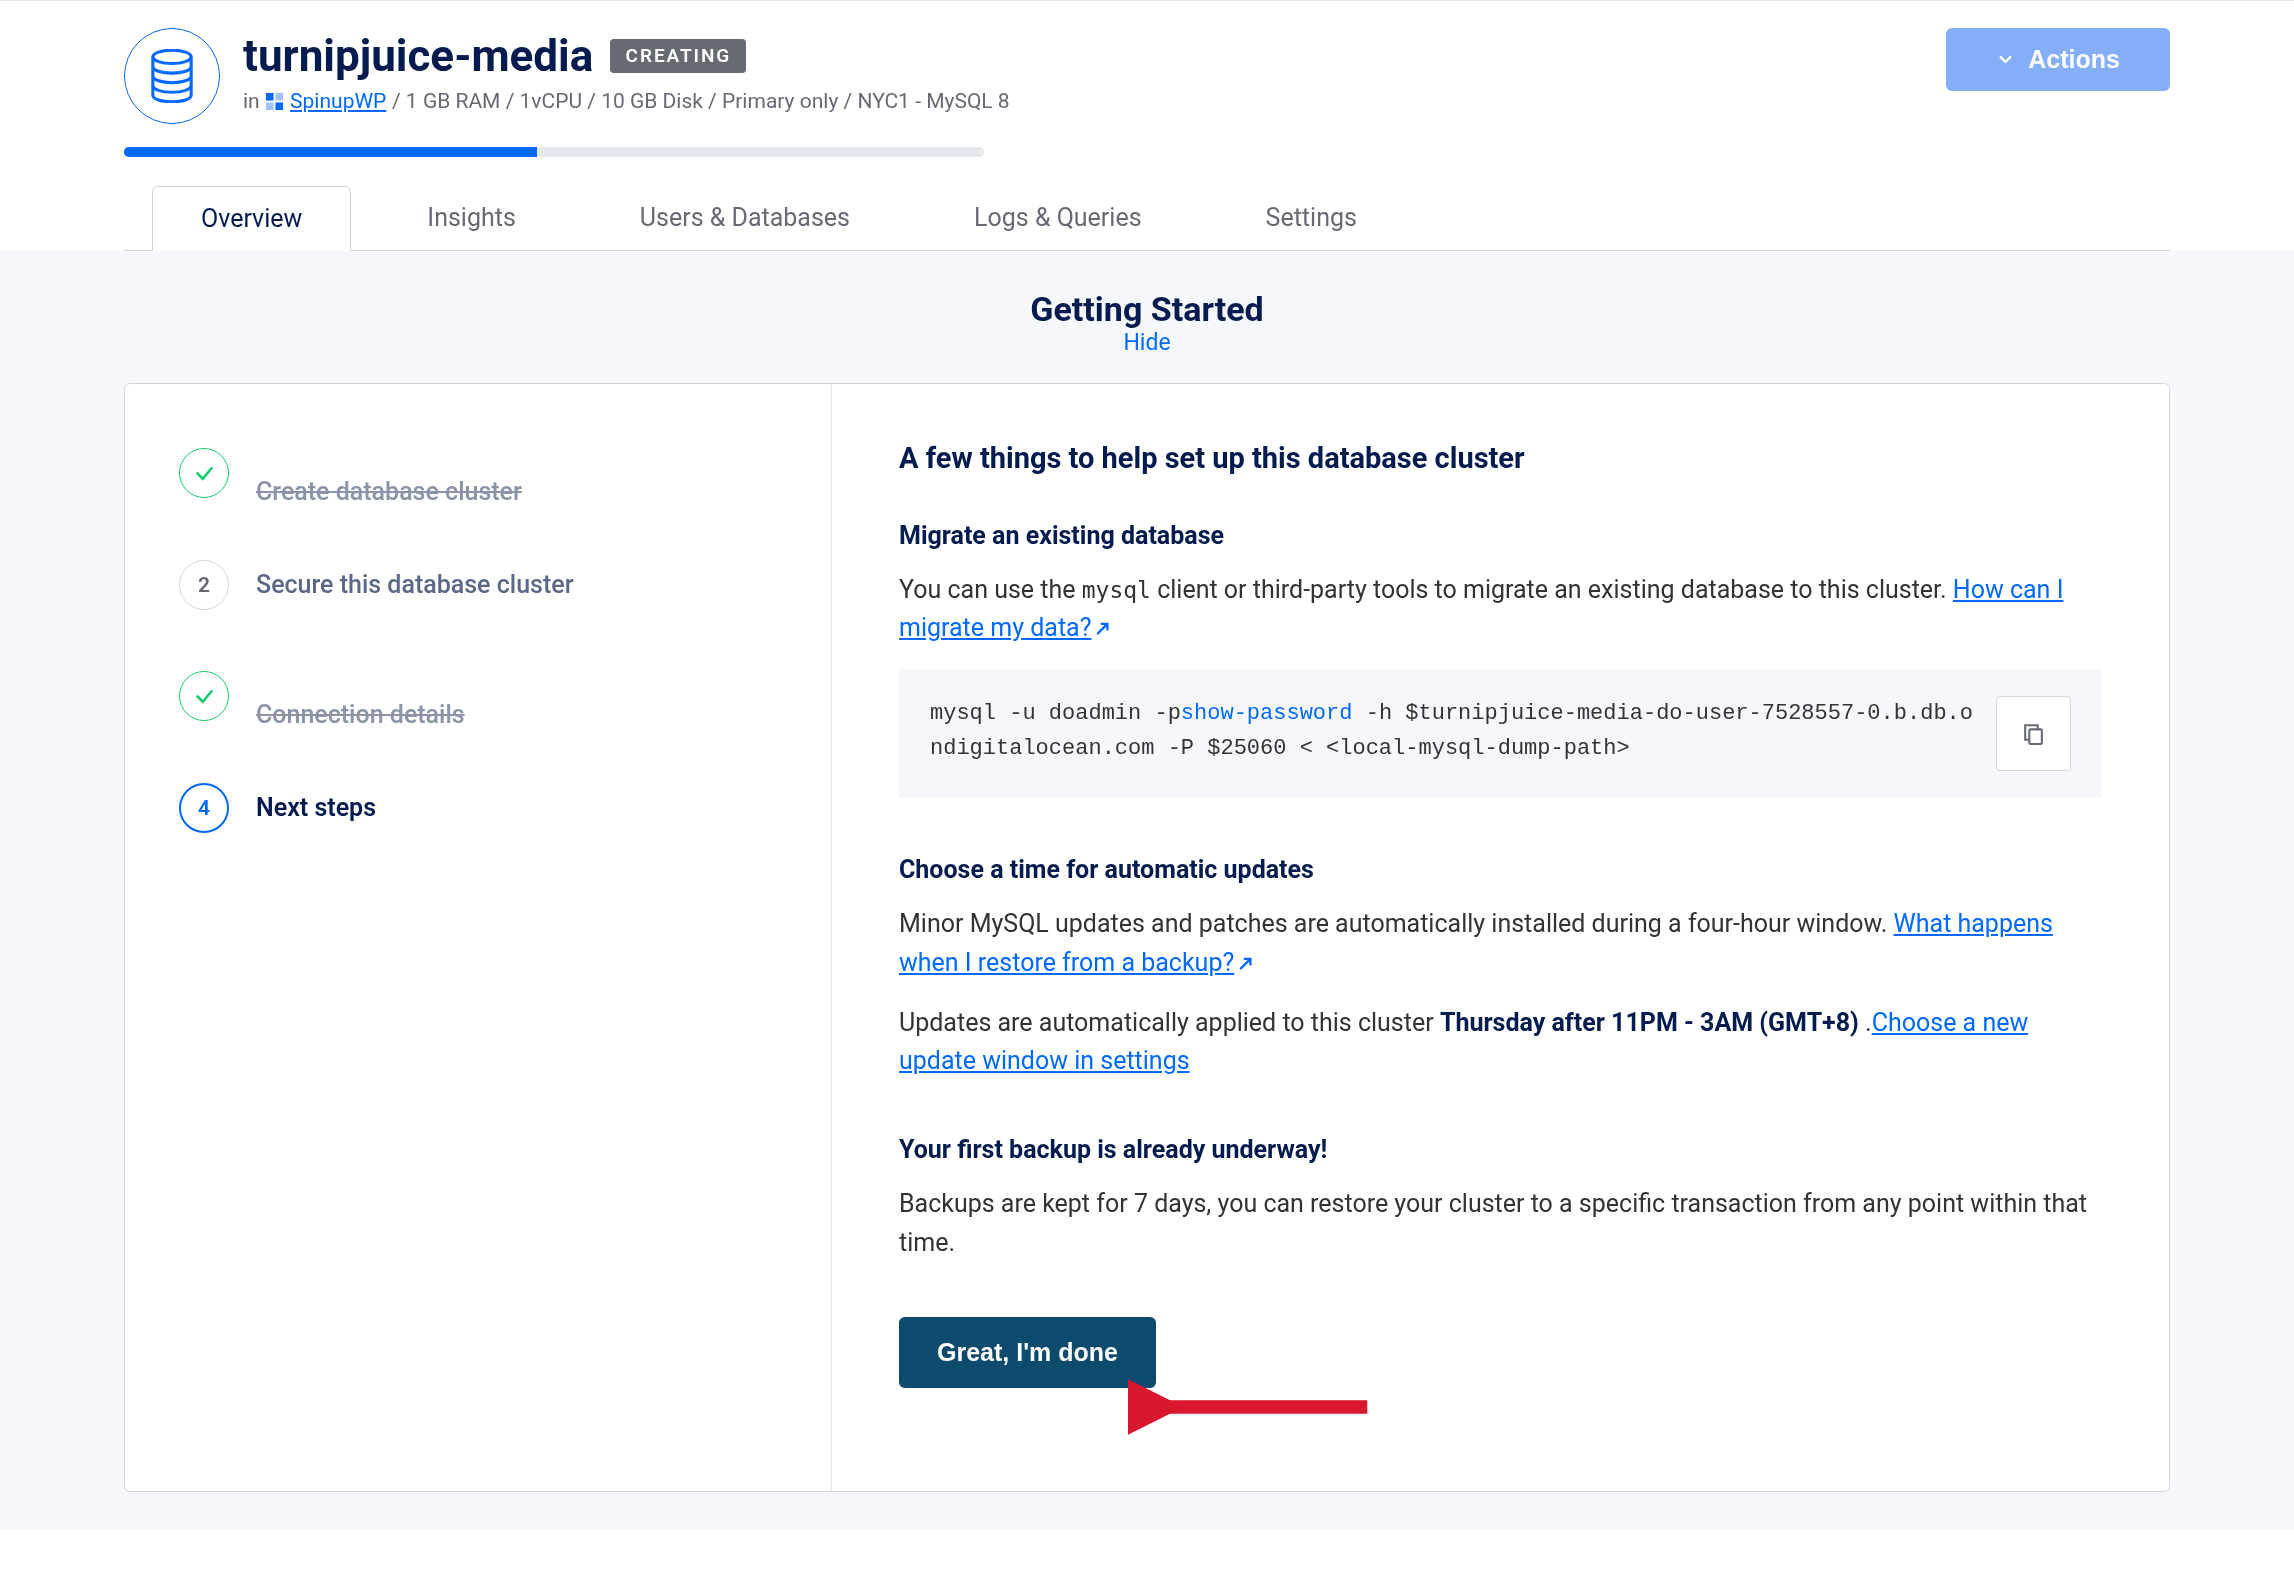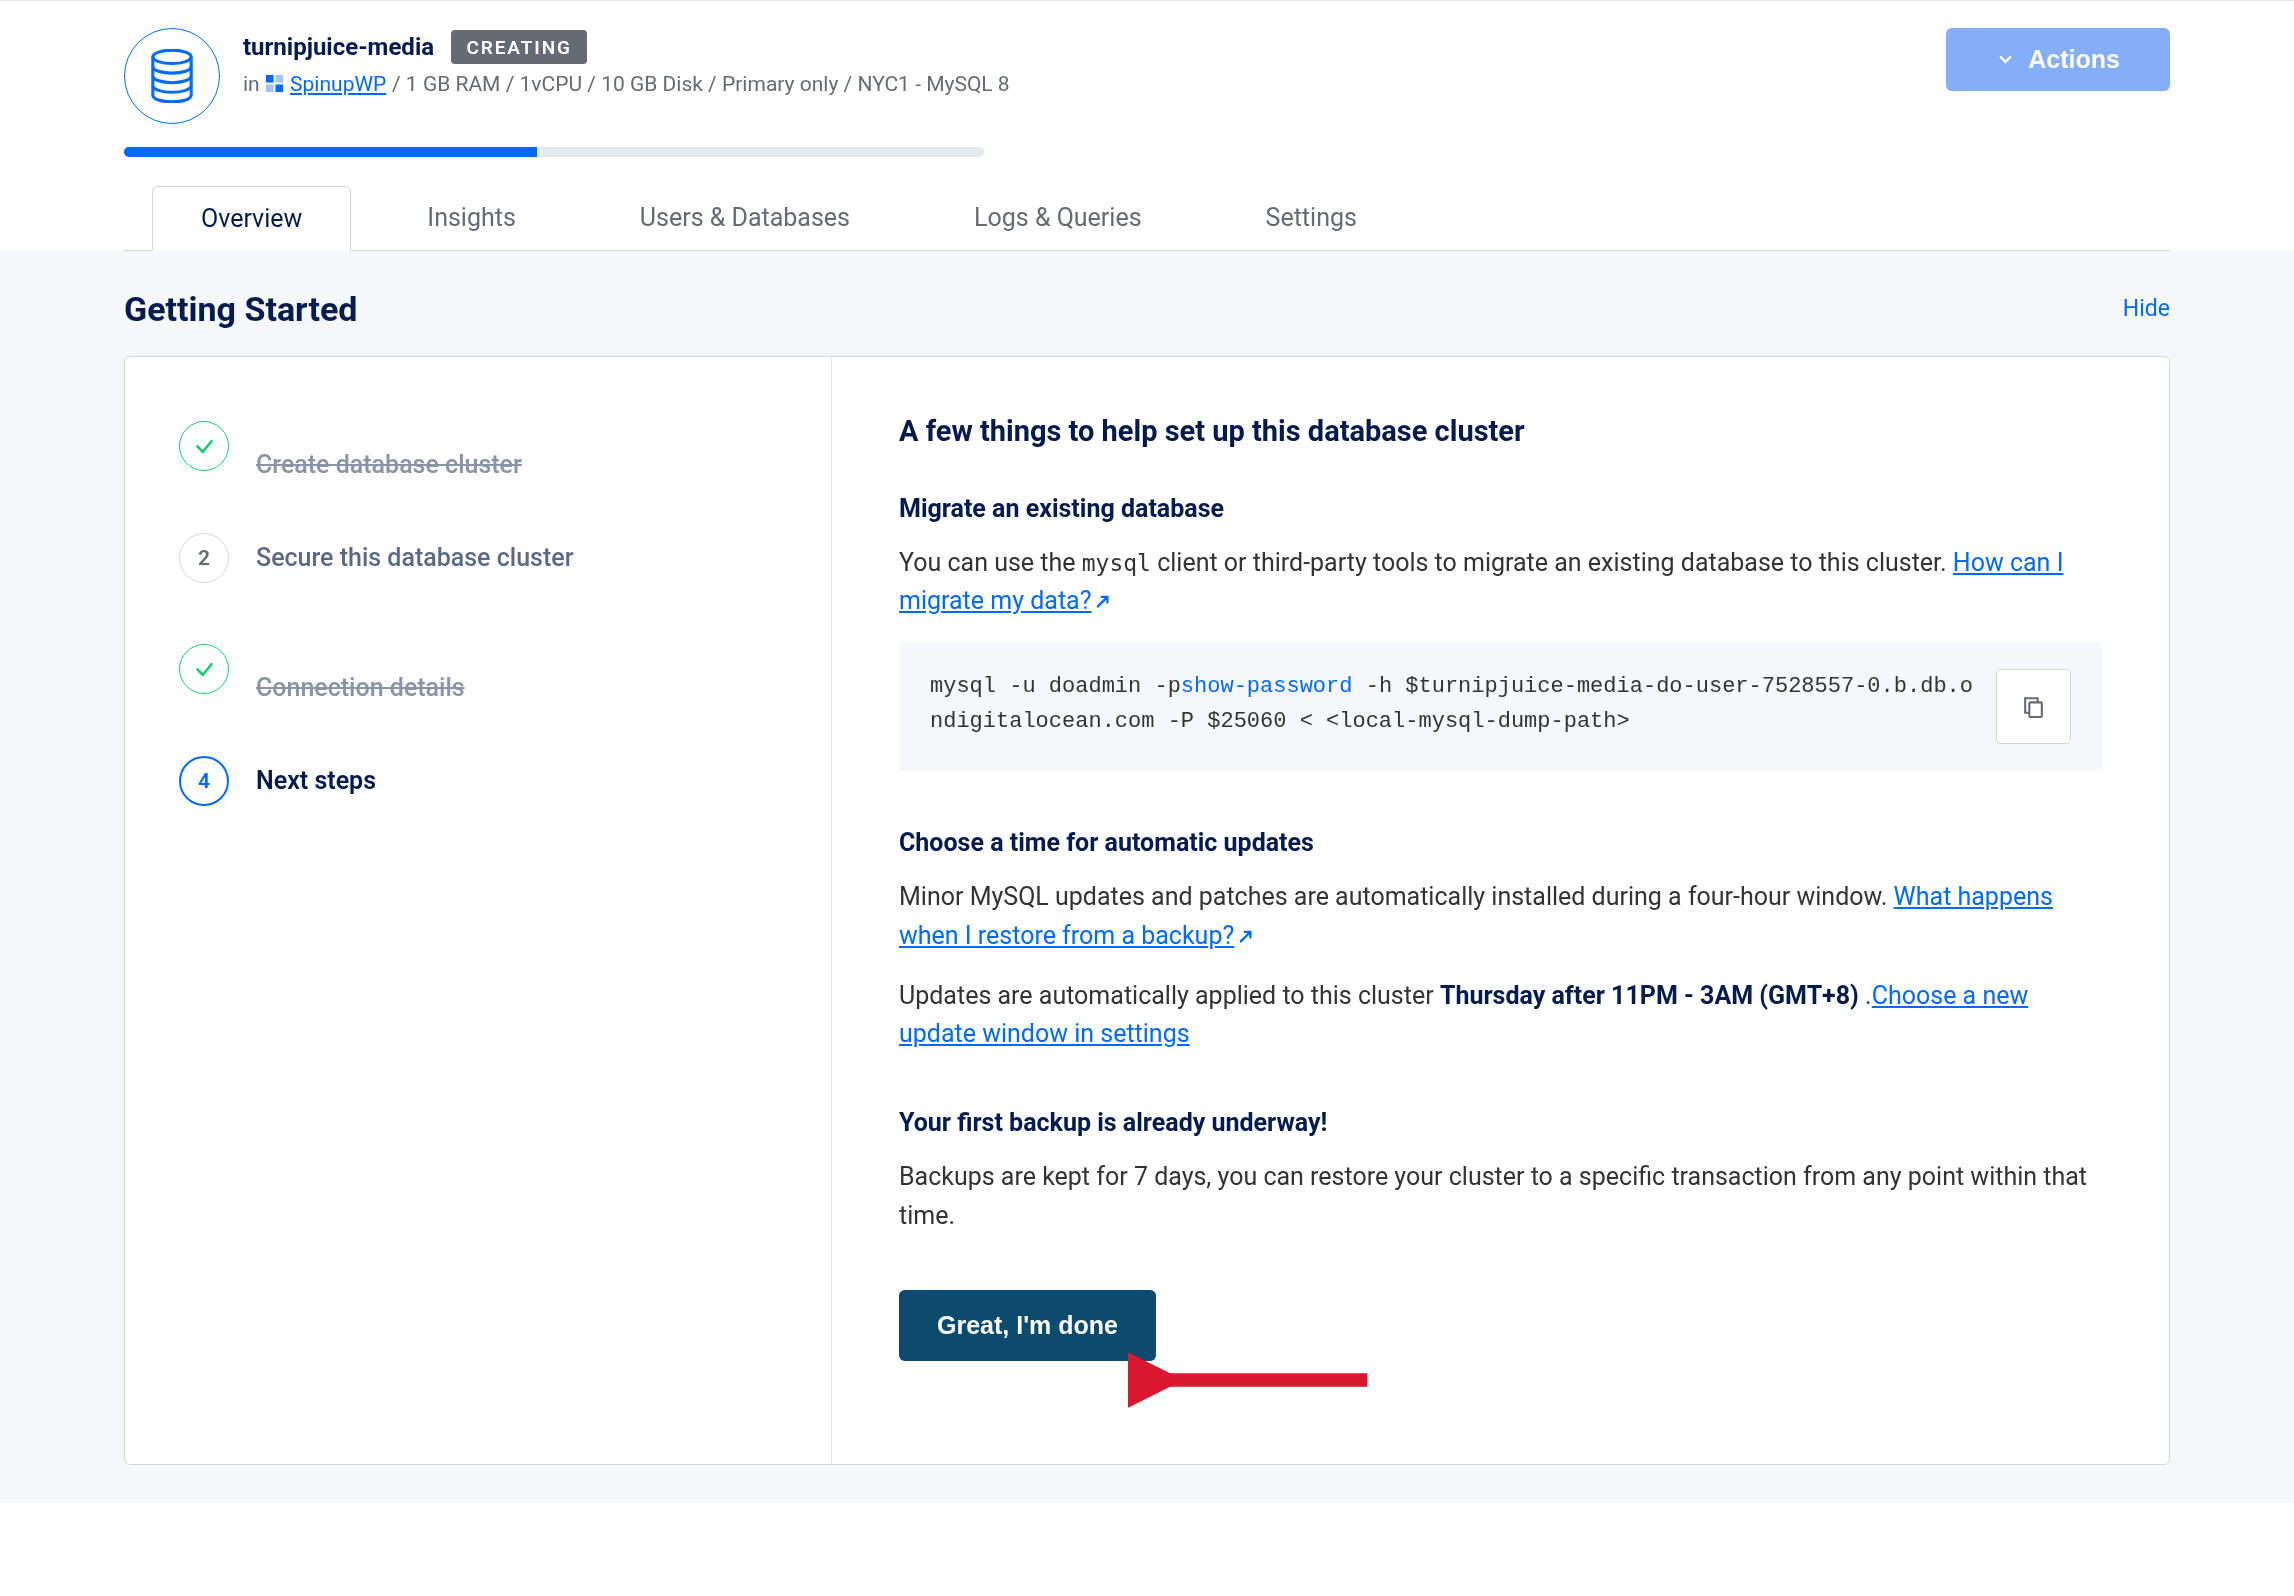--- a/index.html
+++ b/index.html
@@ -40,21 +40,21 @@
     position: relative;
   }
   .db-icon svg { width: 46px; height: 54px; }
   .title-row {
     display: flex;
     align-items: center;
     gap: 17px;
     margin-top: 1.9px;
   }
   .db-title {
-    font-size: 24px;
+    font-size: 44px;
     font-weight: 700;
     color: #031b4e;
   }
   .status-badge {
     background: #676a73;
     color: #fff;
     font-size: 19px;
     font-weight: 600;
     letter-spacing: 1.9px;
     padding: 5.7px 15.3px;
@@ -126,20 +126,21 @@
   .content-bg {
     background: #f5f7fa;
     padding: 38px 124px;
     min-height: 1243px;
   }
   .section-header {
     display: flex;
     justify-content: space-between;
     align-items: center;
     margin-bottom: 27px;
+    flex-direction: column;
   }
   .section-title {
     font-size: 34px;
     font-weight: 700;
     color: #031b4e;
   }
   .hide-link {
     color: #0069ff;
     font-size: 23px;
     cursor: pointer;

